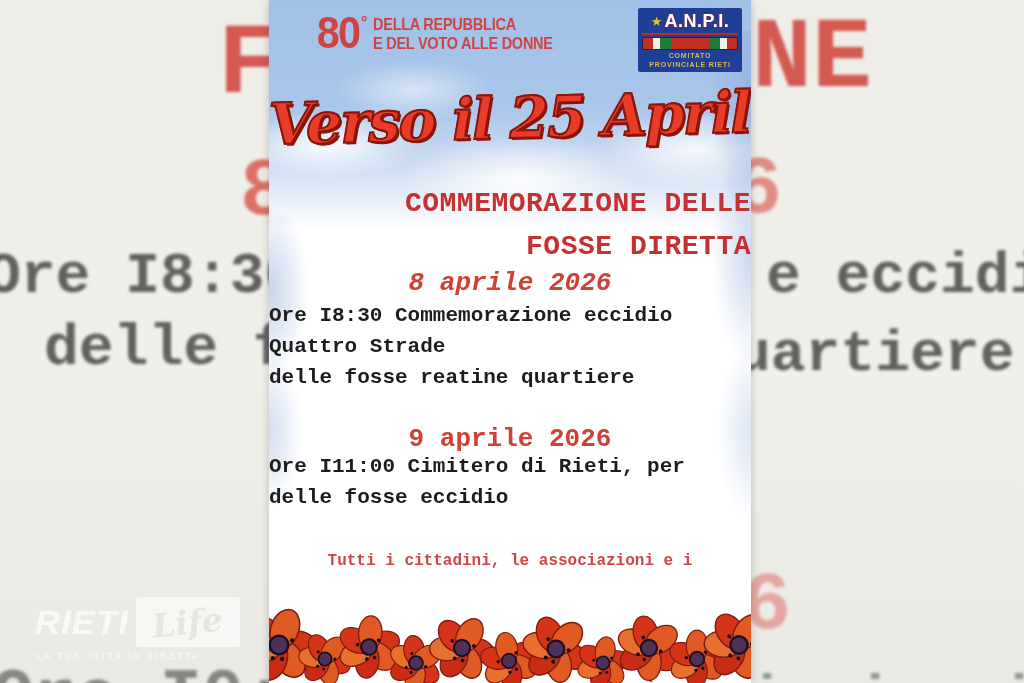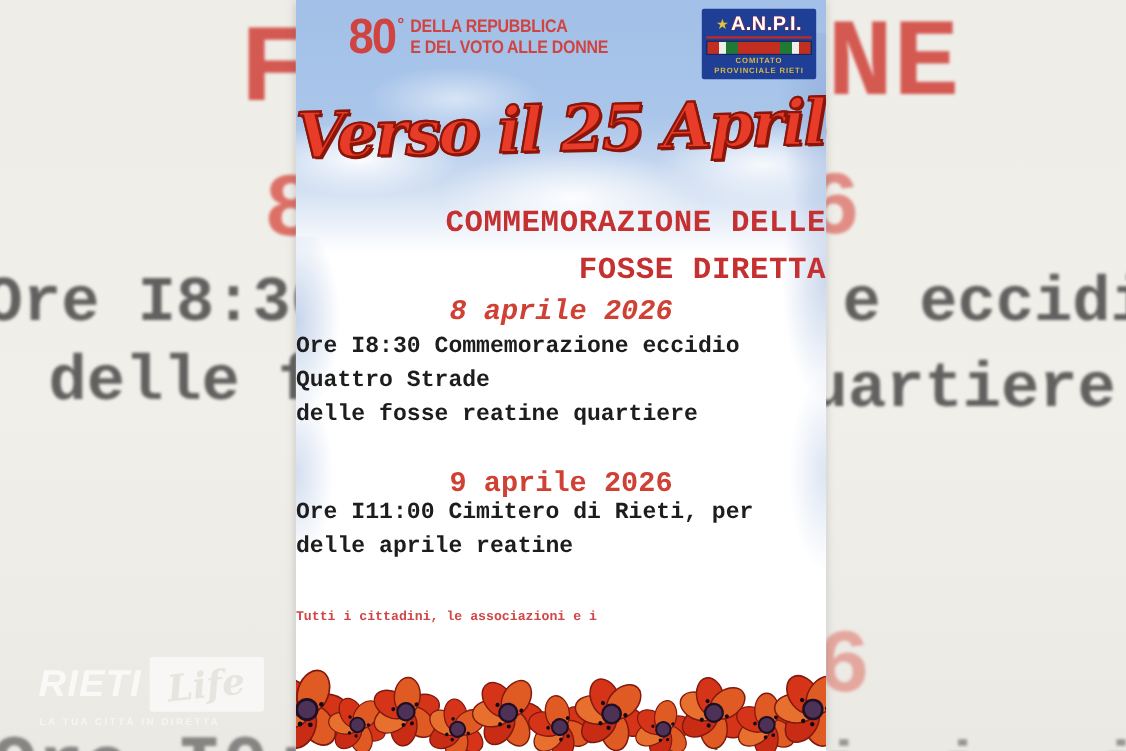--- a/index.html
+++ b/index.html
@@ -113,22 +113,22 @@
     position:absolute;left:0;width:100%;text-align:center;
     font-weight:bold;font-size:26px;color:#cf4035;
   }
   .event-body{
     position:absolute;left:0;width:100%;text-align:left;
     font-weight:bold;font-size:21px;line-height:31px;color:#1d1d1d;
   }
   .date-1{top:268px;font-style:italic;} .body-1{top:300px;}
   .date-2{top:412px;margin-top:12px;} .body-2{top:451px;}
   .invitation{
-    position:absolute;top:548px;left:0;width:100%;text-align:left;
-    font-weight:bold;font-size:12px;line-height:26px;color:#d04545;
+    position:absolute;top:548px;left:0;width:100%;text-align:center;
+    font-weight:bold;font-size:16px;line-height:26px;color:#d04545;
   }
   .poppies{position:absolute;left:0;bottom:0;width:482px;height:80px;}
 </style>
 </head>
 <body>
 
 <div class="backdrop">
   <div class="backdrop-text">
       <span class="bg-frag" style="left: 218px; top: 16px; font-size: 100px; color: rgba(207, 62, 54, 0.85);">F</span>
       <span class="bg-frag" style="left: 752px; top: 10px; font-size: 100px; color: rgba(207, 62, 54, 0.85);">NE</span>
@@ -191,21 +191,21 @@
   <div class="event-date date-1 mono">8 aprile 2026</div>
   <div class="event-body body-1 mono">
     <div>Ore I8:30 Commemorazione eccidio</div>
     <div>Quattro Strade</div>
     <div>delle fosse reatine quartiere</div>
   </div>
 
   <div class="event-date date-2 mono">9 aprile 2026</div>
   <div class="event-body body-2 mono">
     <div>Ore I11:00 Cimitero di Rieti, per</div>
-    <div>delle aprile reatine</div>
+    <div>delle fosse eccidio</div>
   </div>
 
   <div class="invitation mono">
     <div>Tutti i cittadini, le associazioni e i</div>
   </div>
 
   <svg class="poppies" viewBox="0 0 482 80" preserveAspectRatio="none">
     <defs>
       <g id="pp" stroke="#82190e" stroke-width="1">
         <g transform="rotate(0)">

